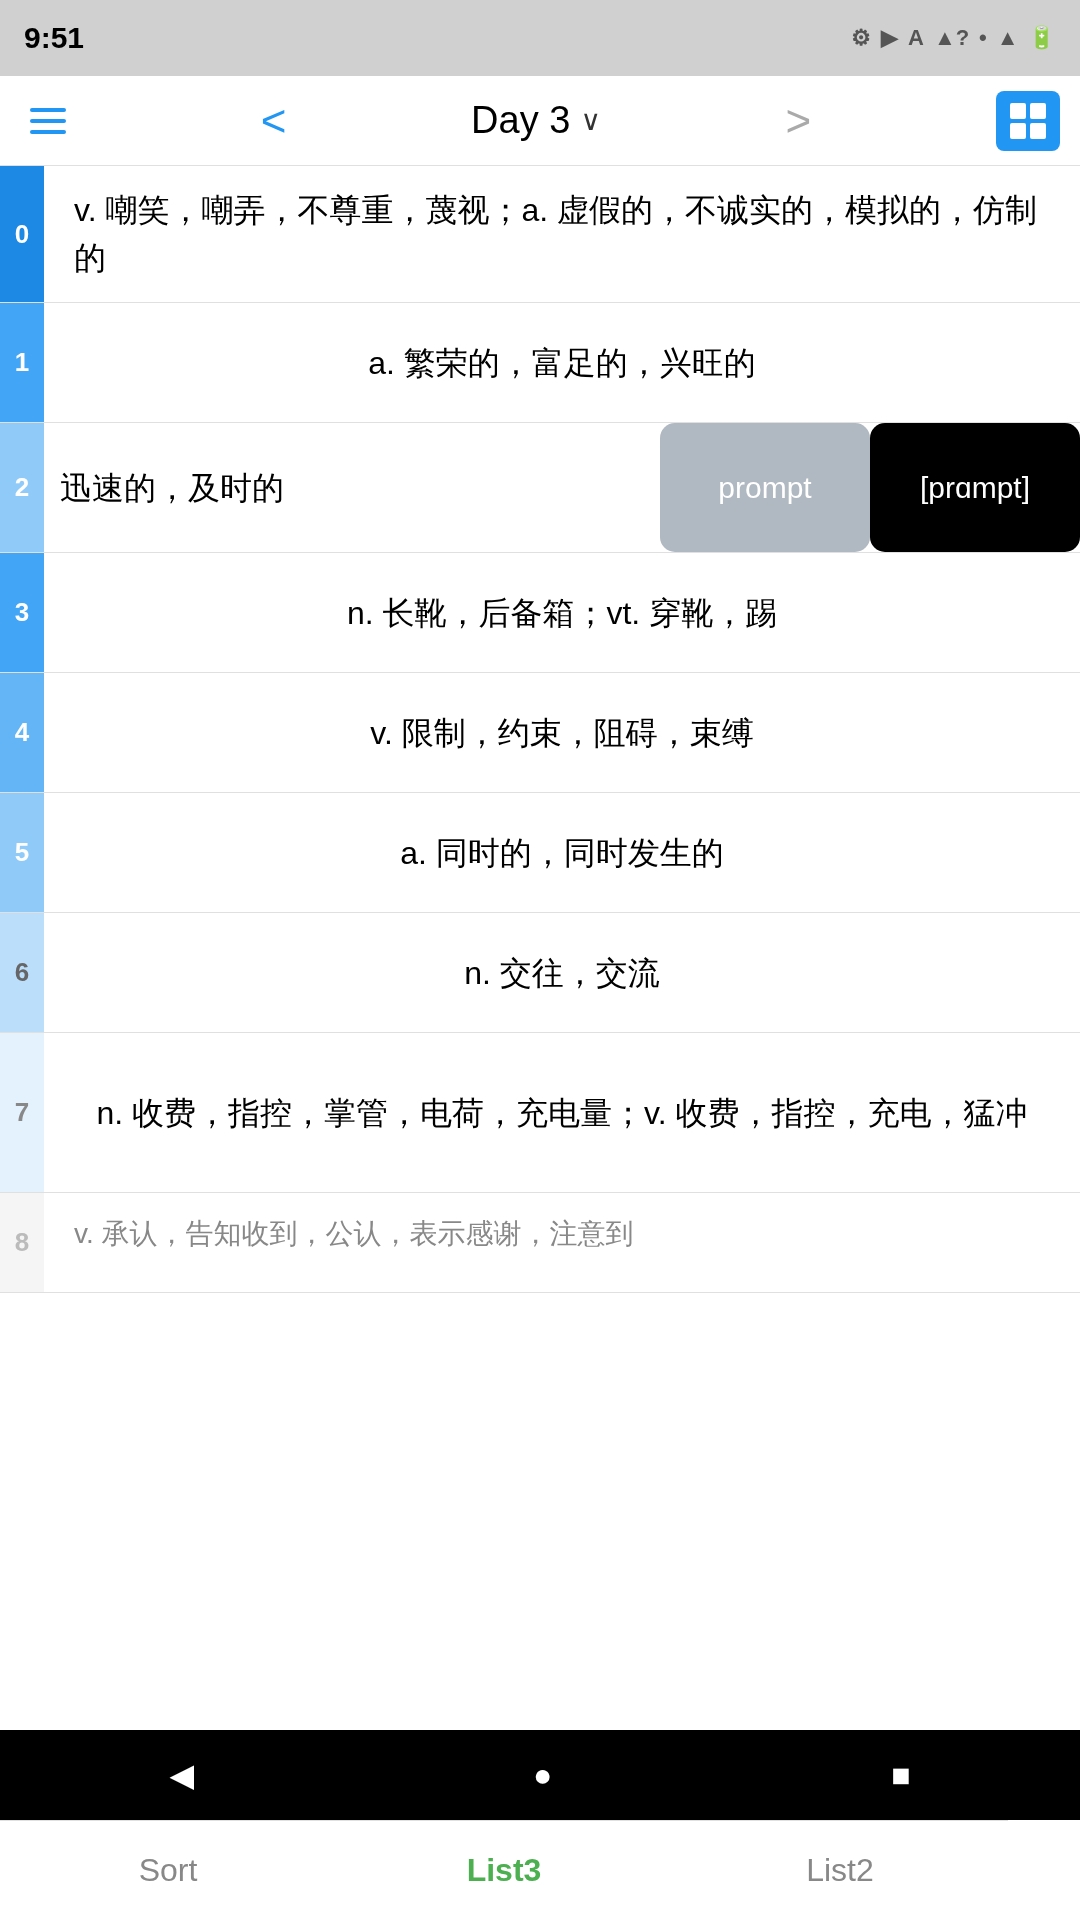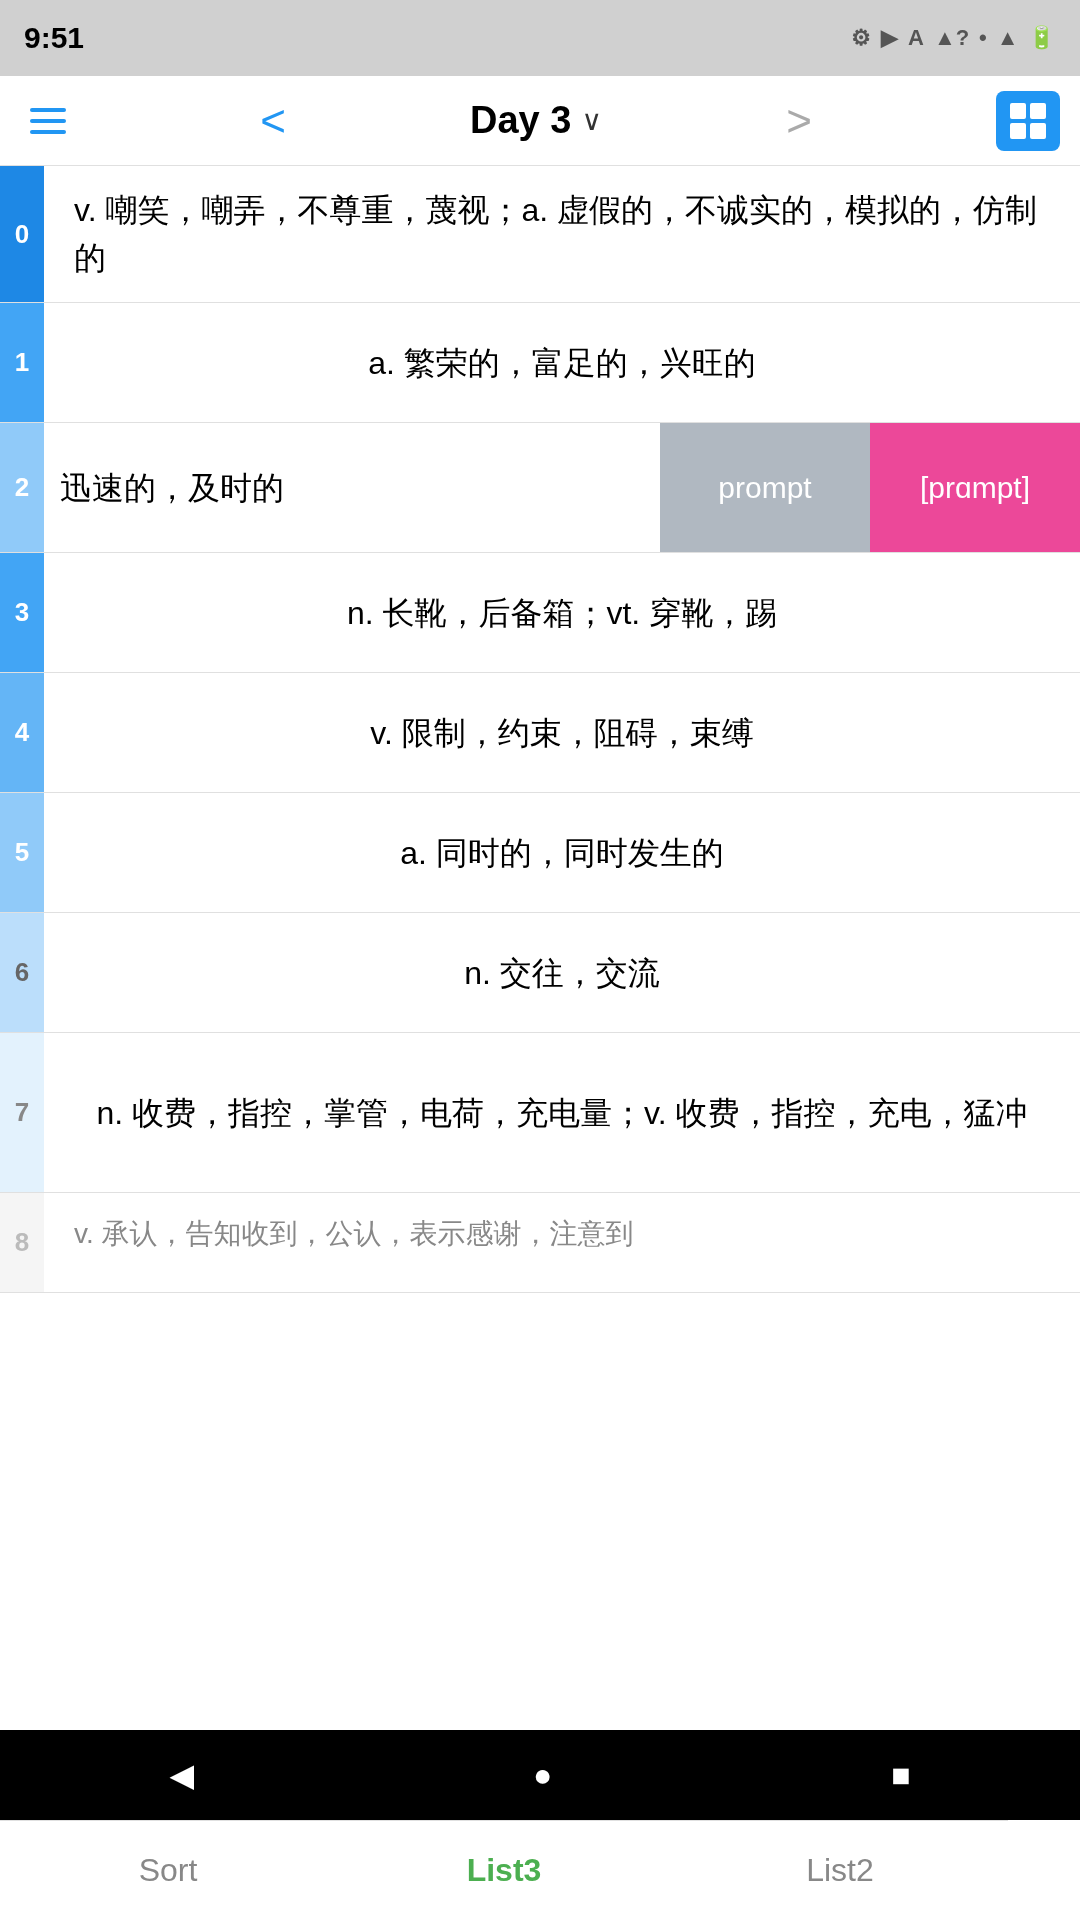--- a/index.html
+++ b/index.html
@@ -60,21 +60,21 @@
       line-height: 1;
     }
     .nav-title-area {
       display: flex;
       align-items: center;
       gap: 10px;
       cursor: pointer;
     }
     .nav-title {
       font-size: 38px;
-      font-weight: bold;
+      font-weight: normal;
       color: #000;
     }
     .nav-dropdown-icon {
       font-size: 28px;
       color: #333;
     }
     .nav-forward-btn {
       font-size: 44px;
       color: #aaa;
       cursor: pointer;
@@ -140,26 +140,27 @@
     }
     .overlay-btn {
       width: 210px;
       display: flex;
       align-items: center;
       justify-content: center;
       font-size: 30px;
       color: #fff;
       cursor: pointer;
       font-weight: 500;
+      border-radius: 15px;
     }
     .overlay-btn-word {
       background: #b0b8c1;
     }
     .overlay-btn-phonetic {
-      background: #ec4899;
+      background: #000000;
     }
 
     
     .bottom-tabs {
       height: 100px;
       background: #fff;
       display: flex;
       border-top: 1px solid #e0e0e0;
       position: fixed;
       bottom: 0;

